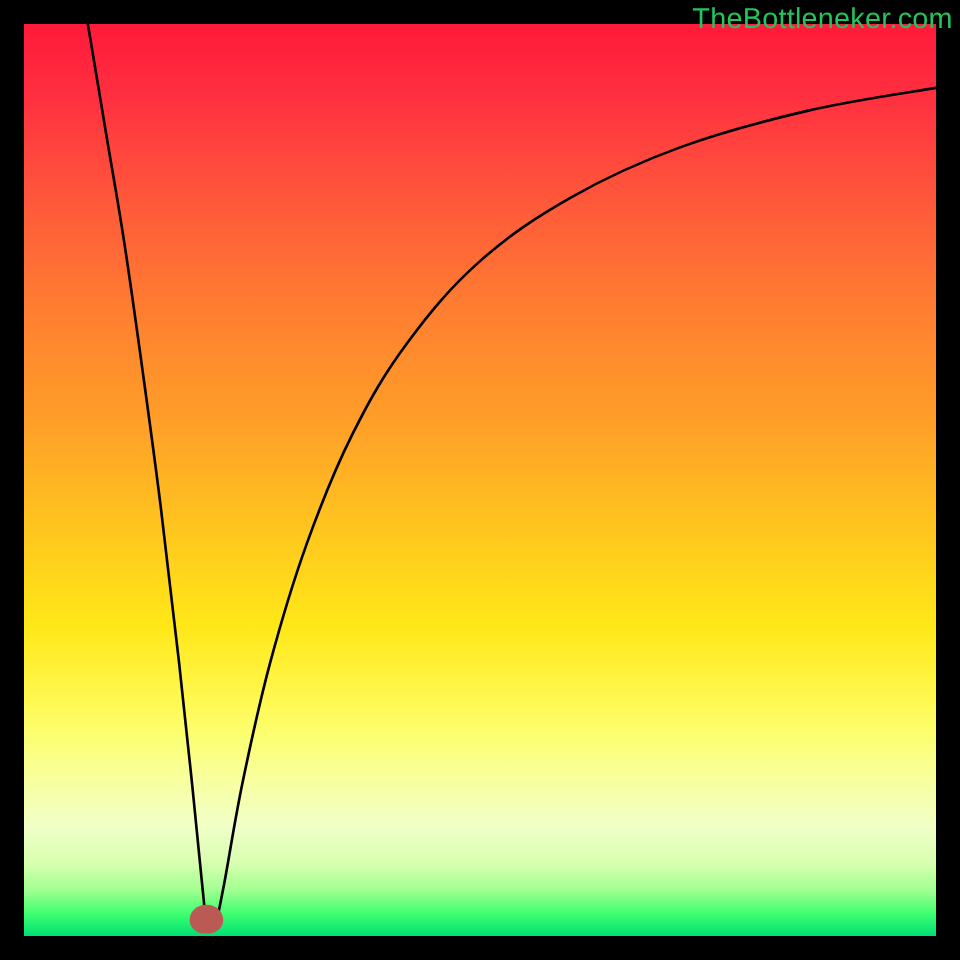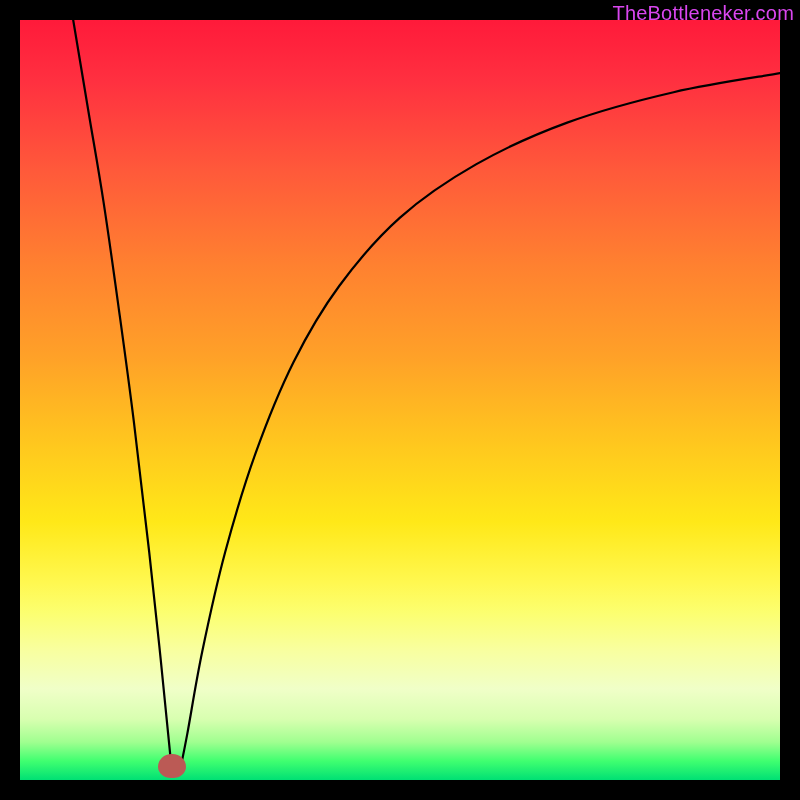--- a/index.html
+++ b/index.html
@@ -53,22 +53,22 @@
     width: 28px;
     height: 24px;
     border-radius: 50% 50% 48% 48% / 55% 55% 48% 48%;
     background: #bb5a55;
     bottom: 2px;
   }
   .watermark {
     position: absolute;
     top: 2px;
     right: 6px;
-    color: #d946ef;
-    font-size: 20px;
+    color: #22c55e;
+    font-size: 24px;
     font-weight: 500;
     letter-spacing: 0.2px;
     user-select: none;
   }
   svg.curves {
     position: absolute;
     inset: 0;
     width: 760px;
     height: 760px;
   }

